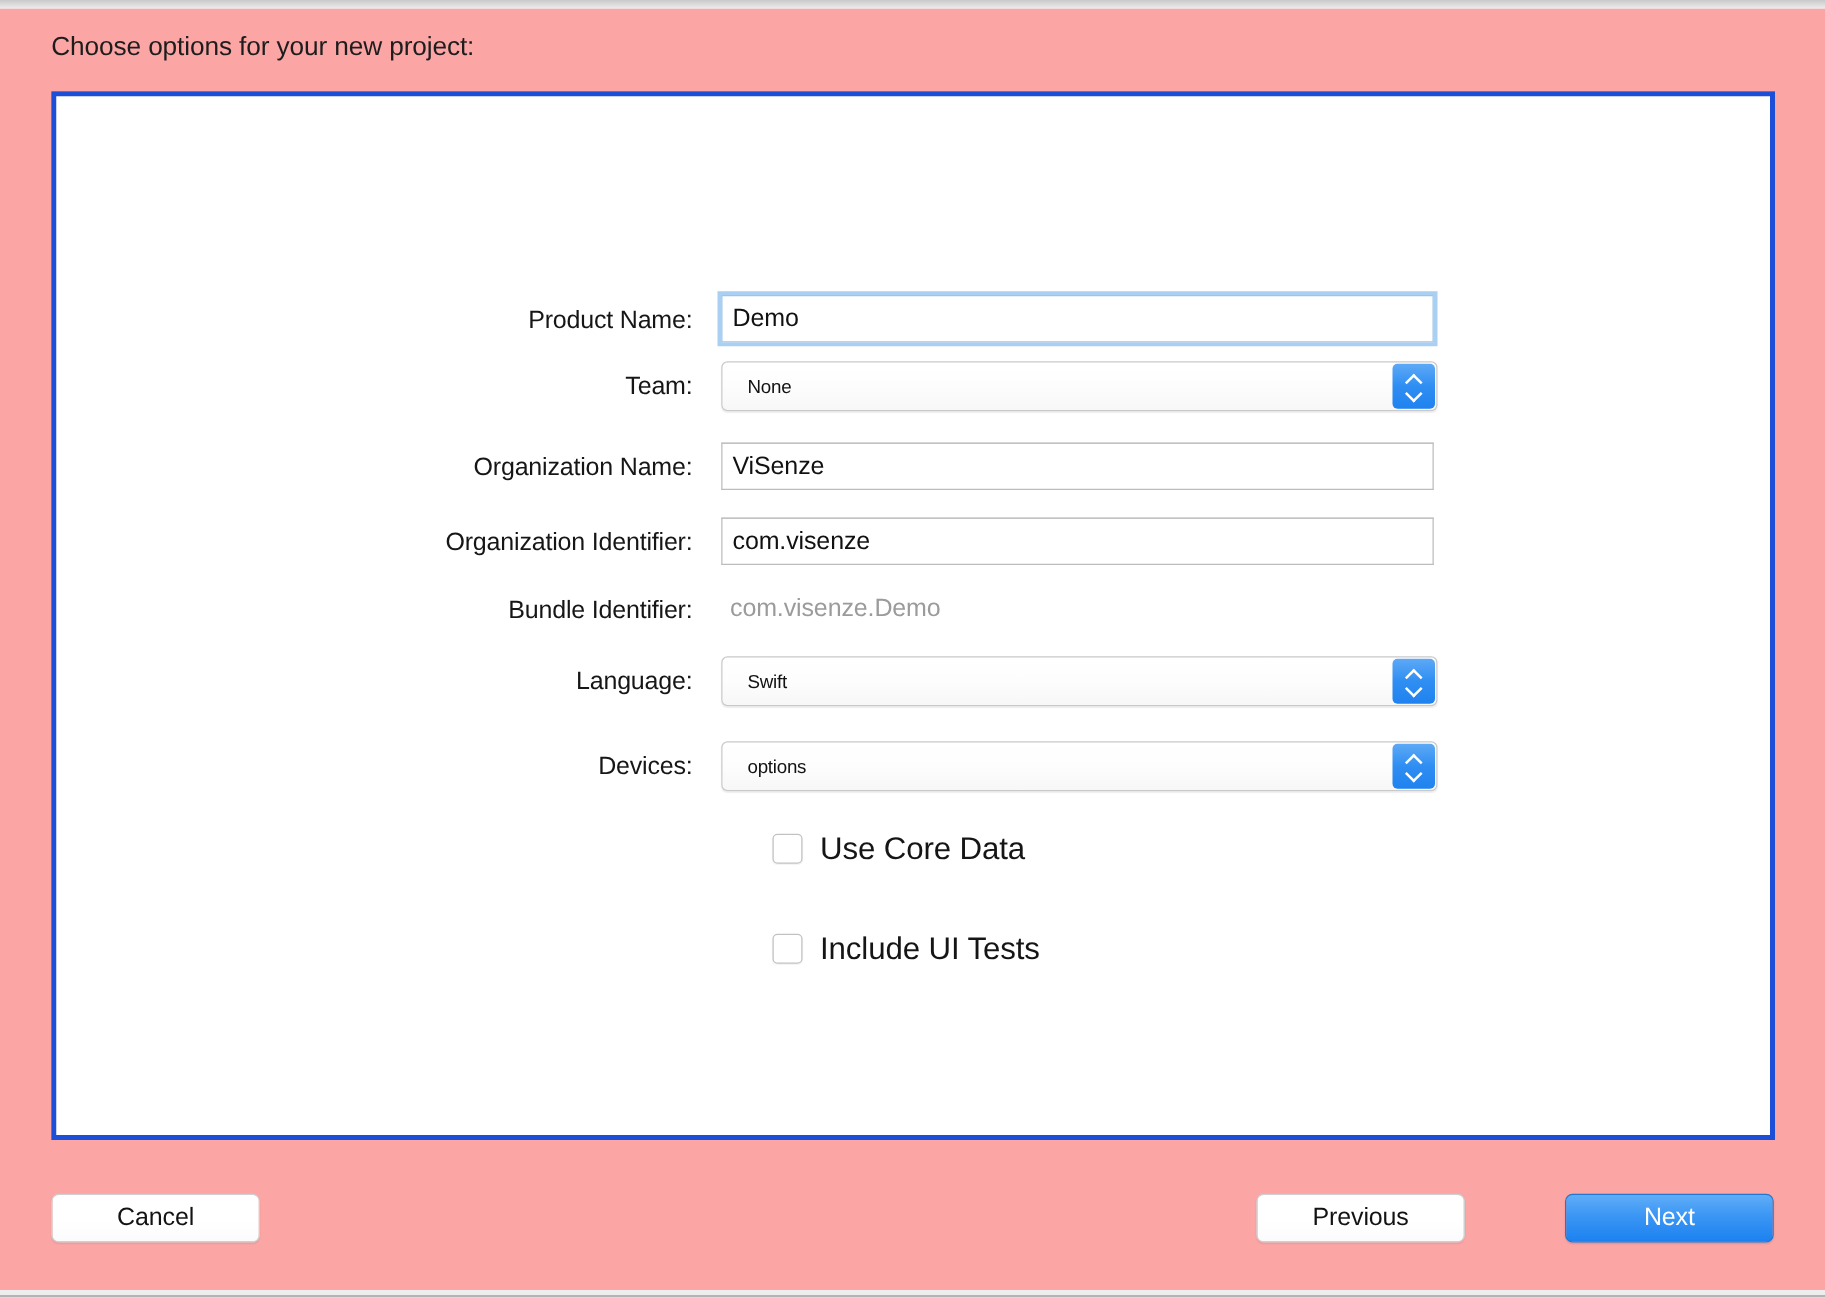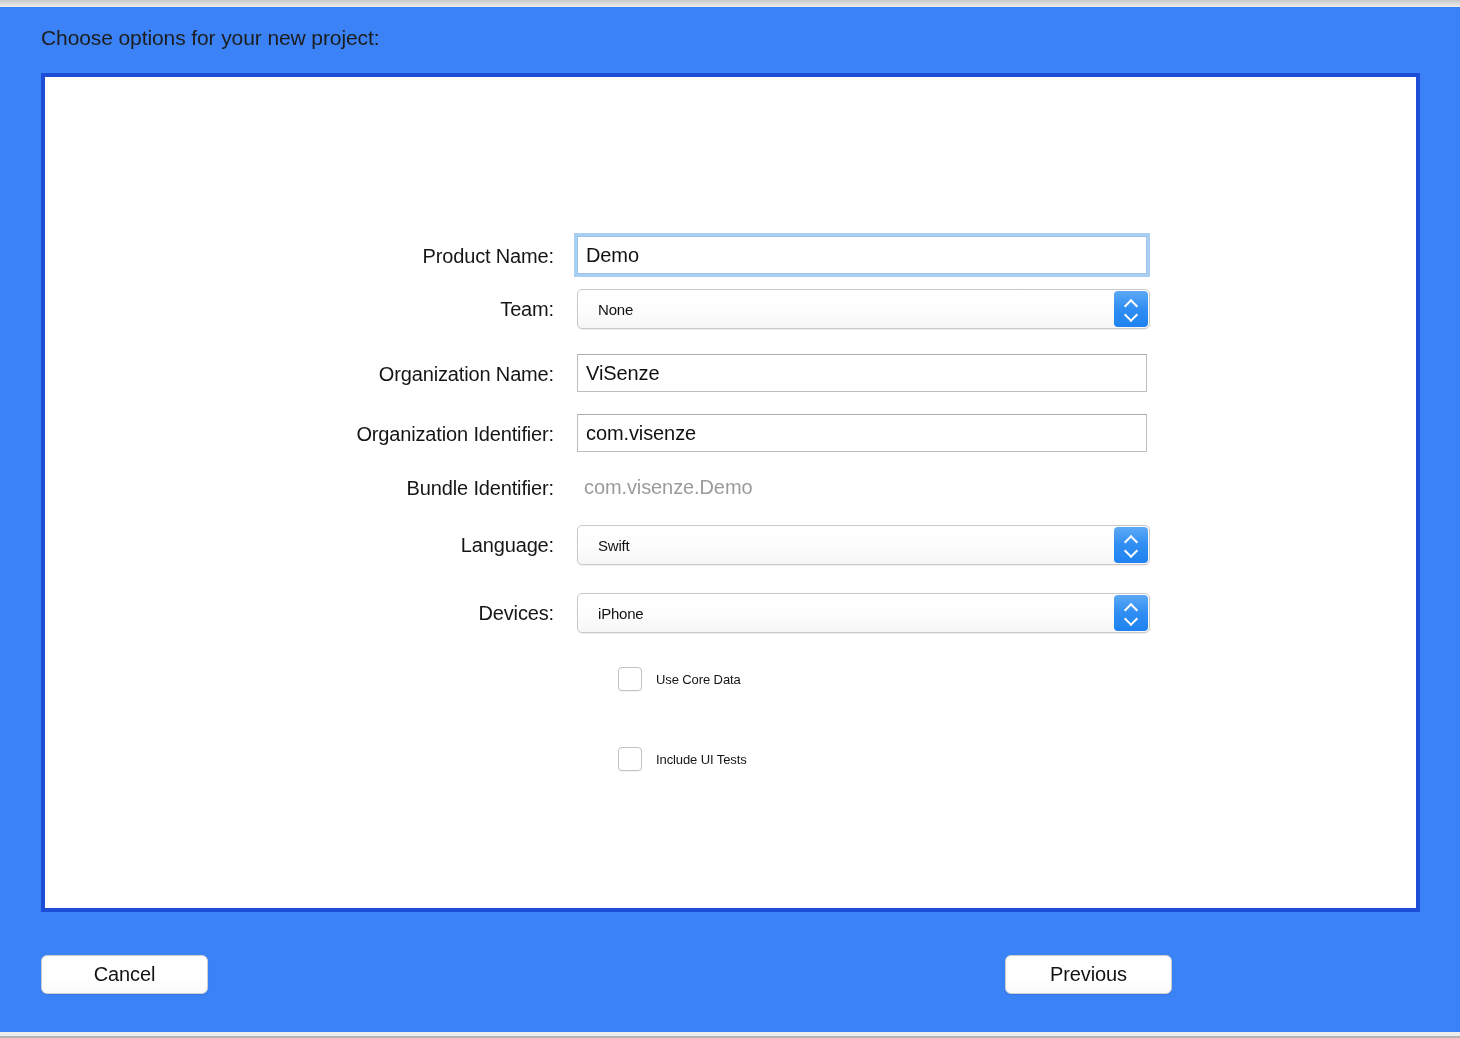--- a/index.html
+++ b/index.html
@@ -9,21 +9,21 @@
     overflow: hidden;
     background: #ededed;
     font-family: "Liberation Sans", sans-serif;
     -webkit-font-smoothing: antialiased;
   }
 
   #screen {
     position: relative;
     width: 1460px;
     height: 1038px;
-    background: #3b82f6;
+    background: #fca5a5;
   }
 
   
   .titlebar-edge {
     position: absolute; left: 0; top: 0;
     width: 1460px; height: 7px;
     background: linear-gradient(to bottom, #c8c8c8 0%, #d8d8d8 40%, #e6e6e6 80%, #ededed 100%);
   }
   .window-bottom-edge {
     position: absolute; left: 0; bottom: 0;
@@ -181,21 +181,21 @@
   .checkbox.checked::after {
     content: "";
     position: absolute;
     left: 8px; top: 3.5px;
     width: 6px; height: 12px;
     border-right: 2.6px solid #fff;
     border-bottom: 2.6px solid #fff;
     transform: rotate(42deg);
   }
   .checkrow .cb-label {
-    font-size: 13px;
+    font-size: 25px;
     color: #151515;
     margin-left: 14px;
     white-space: nowrap;
     letter-spacing: -0.1px;
   }
 
   
   .btn {
     position: absolute;
     height: 39px;
@@ -284,21 +284,21 @@
               <span class="chev down"></span>
           </span>
         </div>
       </div>
     </div>
 
     <div class="row" style="top:516px">
       <div class="label">Devices:</div>
       <div class="field">
         <div class="popup">
-          <span class="popup-value">iPhone</span>
+          <span class="popup-value">options</span>
           <span class="stepper">
             <span class="chev up"></span>
               <span class="chev down"></span>
           </span>
         </div>
       </div>
     </div>
 
     <div class="checkrow" style="top:585px">
       <span class="checkbox"></span>
@@ -308,16 +308,17 @@
       <span class="checkbox"></span>
       <span class="cb-label">Include UI Tests</span>
     </div>
 
   </div>
 
   <div class="btn plain" style="left:41px; top:955px; width:167px;">Cancel</div>
 
   <div class="btn plain" style="left:1005px; top:955px; width:167px;">Previous</div>
 
+  <div class="btn primary" style="left:1252px; top:955px; width:167px;">Next</div>
 
   <div class="window-bottom-edge"></div>
 
 </div>
 
 </body></html>

